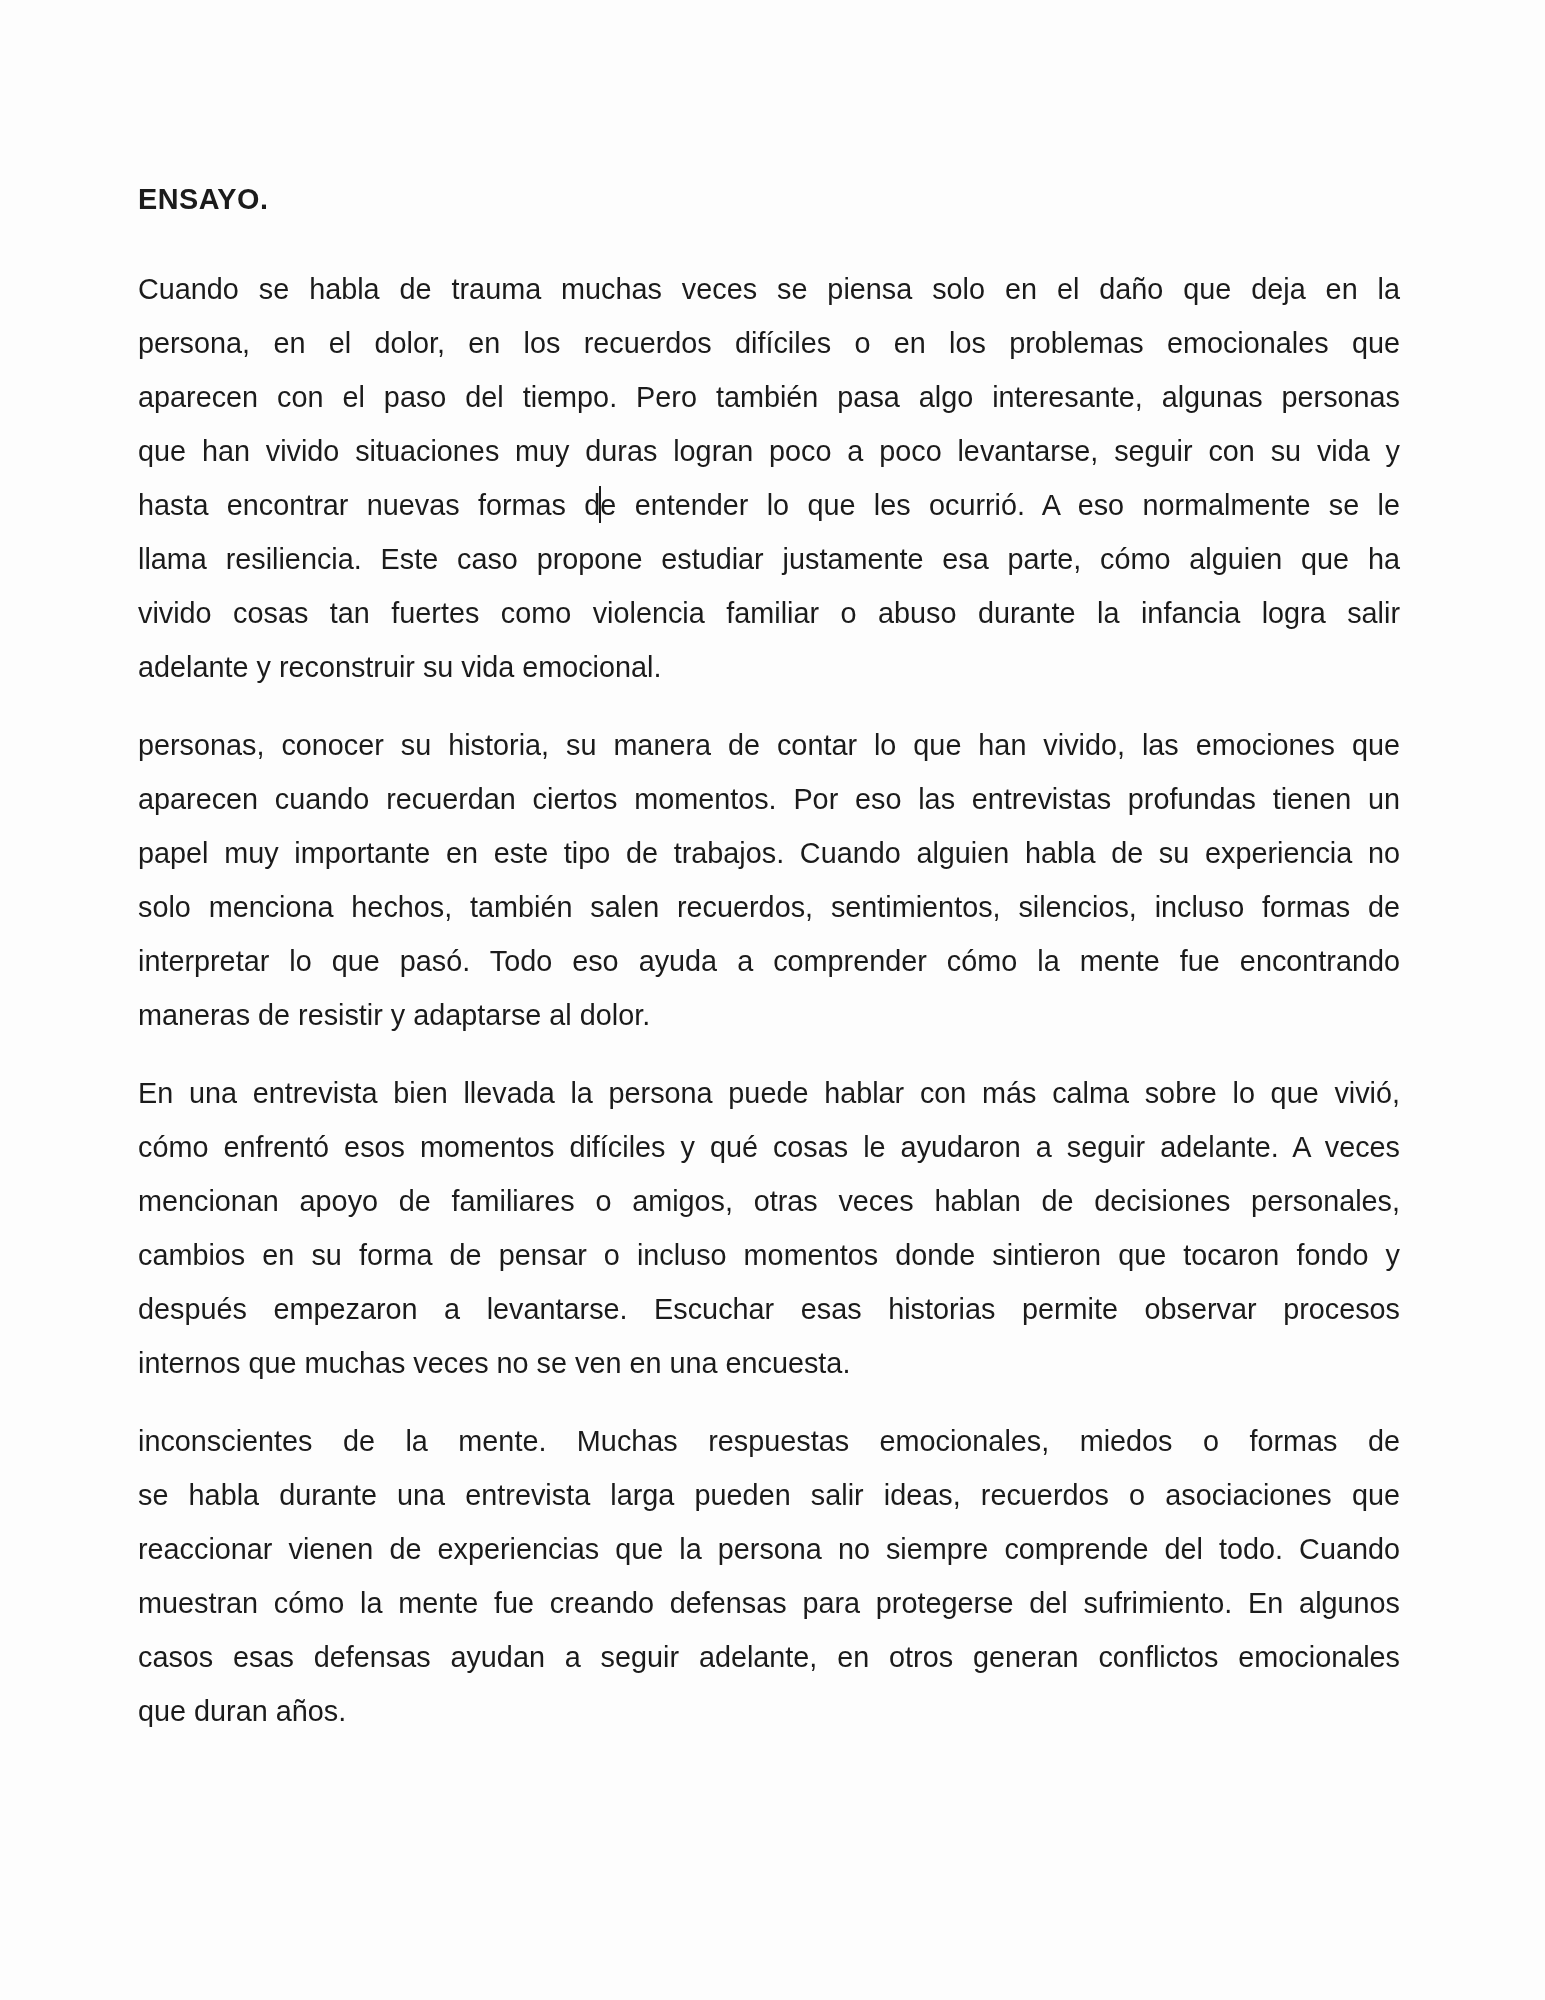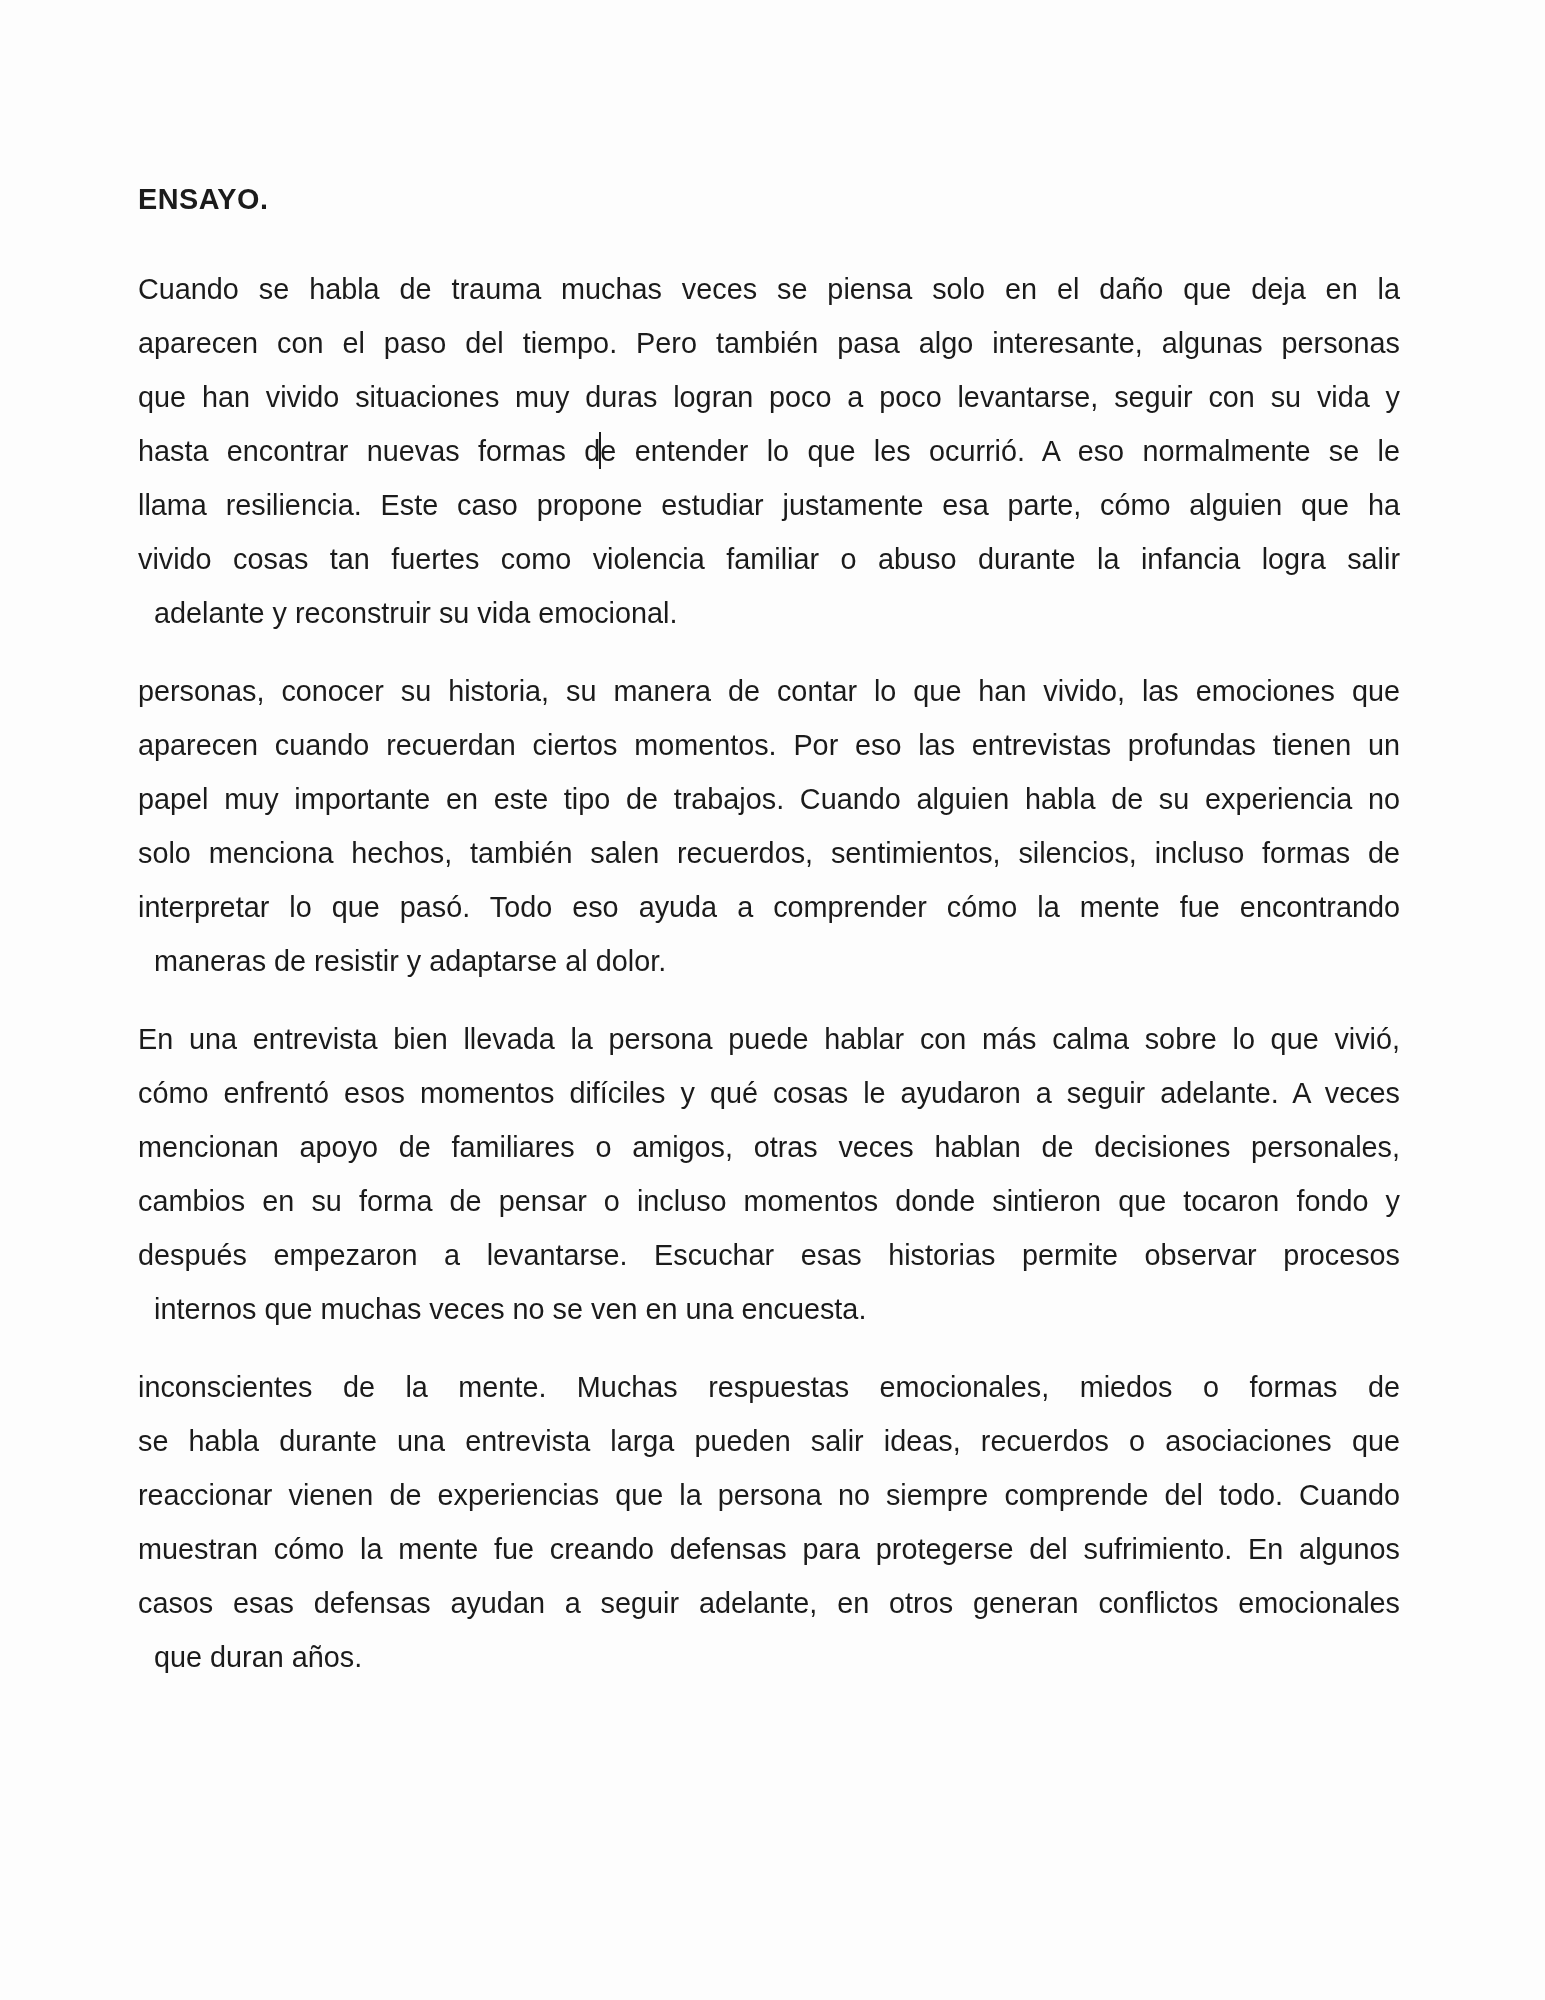--- a/index.html
+++ b/index.html
@@ -33,39 +33,39 @@
     line-height: 54px;
   }
   .line {
     text-align: justify;
     text-align-last: justify;
     white-space: normal;
   }
   .line.last {
     text-align: justify;
     text-align-last: left;
-    margin-left: 16px;
   }
   .caret {
     display: inline-block;
     width: 2px;
     height: 1.28em;
     margin: 0 -1px;
     background: #1b1b1b;
     vertical-align: -0.28em;
   }
 </style>
 </head>
 <body>
 
 <div class="page">
   <div class="doc-title">ENSAYO.</div>
   <div>
       <div class="para">
         <div class="line">Cuando se habla de trauma muchas veces se piensa solo en el daño que deja en la</div>
+        <div class="line">persona, en el dolor, en los recuerdos difíciles o en los problemas emocionales que</div>
         <div class="line">aparecen con el paso del tiempo. Pero también pasa algo interesante, algunas personas</div>
         <div class="line">que han vivido situaciones muy duras logran poco a poco levantarse, seguir con su vida y</div>
         <div class="line">hasta encontrar nuevas formas d<span class="caret"></span>e entender lo que les ocurrió. A eso normalmente se le</div>
         <div class="line">llama resiliencia. Este caso propone estudiar justamente esa parte, cómo alguien que ha</div>
         <div class="line">vivido cosas tan fuertes como violencia familiar o abuso durante la infancia logra salir</div>
         <div class="line last">adelante y reconstruir su vida emocional.</div>
       </div>
       <div class="para">
         <div class="line">personas, conocer su historia, su manera de contar lo que han vivido, las emociones que</div>
         <div class="line">aparecen cuando recuerdan ciertos momentos. Por eso las entrevistas profundas tienen un</div>

